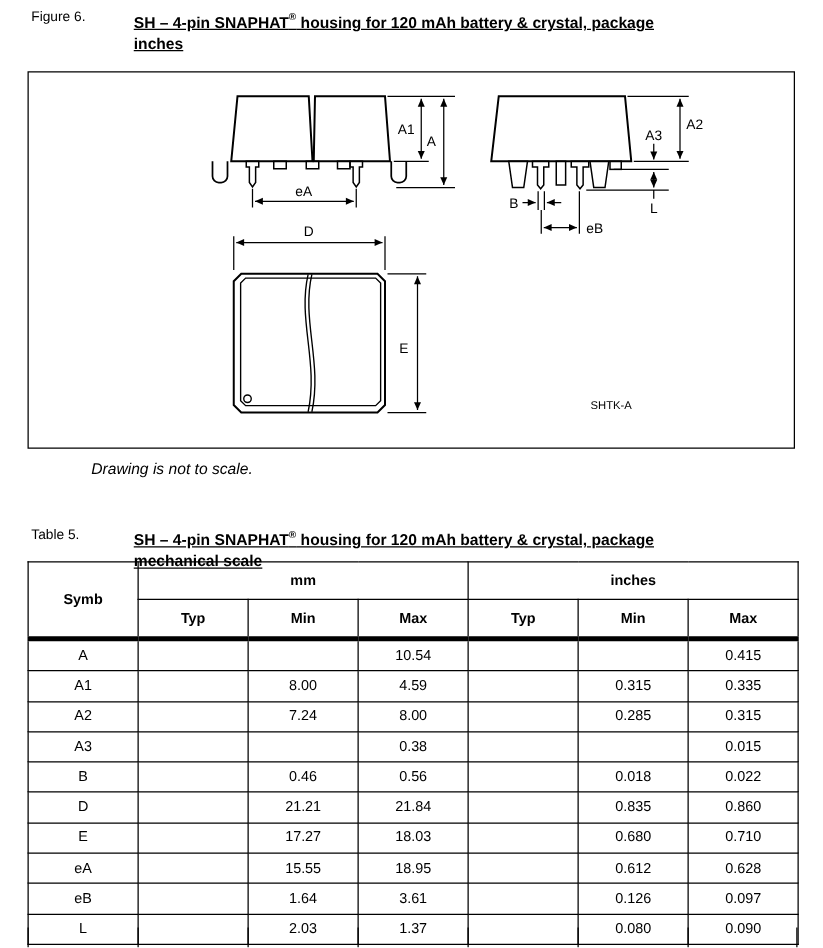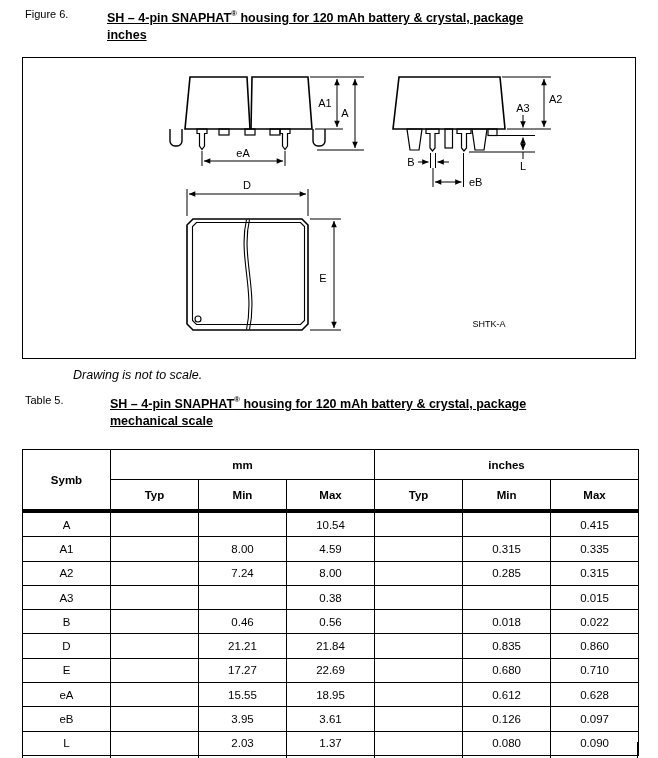--- a/index.html
+++ b/index.html
@@ -6,21 +6,21 @@
   body {
     width:658px; height:758px; position:relative; overflow:hidden;
     background:#ffffff; color:#000;
     font-family:"Liberation Sans", sans-serif;
   }
   .caption-row { position:absolute; display:flex; left:25px; width:610px; }
   .caption-label { font-weight:normal; font-size:11px; width:82px; flex:0 0 82px; line-height:17px; }
   .caption-title { font-weight:bold; font-size:12.5px; line-height:17px; width:525px;text-decoration:underline; }
   .caption-title sup { font-size:8px; position:relative; top:-1px; }
   #figure-caption { top:6px; }
-  #table-caption  { top:392px;justify-content:space-between; }
+  #table-caption  { top:420px; }
 
   .drawing-box {
     position:absolute; left:22px; top:57px; width:612px; height:300px;
     border:1.5px solid #000;
   }
   .drawing-box svg { display:block; }
 
   #scale-note {
     position:absolute; left:25px; top:368px;
     font-style:italic; font-size:12.5px;margin-left:48px;
@@ -233,38 +233,38 @@
       <td>21.21</td>
       <td>21.84</td>
       <td></td>
       <td>0.835</td>
       <td>0.860</td>
     </tr>
     <tr>
       <td>E</td>
       <td></td>
       <td>17.27</td>
-      <td>22.69</td>
+      <td>18.03</td>
       <td></td>
       <td>0.680</td>
       <td>0.710</td>
     </tr>
     <tr>
       <td>eA</td>
       <td></td>
       <td>15.55</td>
       <td>18.95</td>
       <td></td>
       <td>0.612</td>
       <td>0.628</td>
     </tr>
     <tr>
       <td>eB</td>
       <td></td>
-      <td>3.95</td>
+      <td>1.64</td>
       <td>3.61</td>
       <td></td>
       <td>0.126</td>
       <td>0.097</td>
     </tr>
     <tr>
       <td>L</td>
       <td></td>
       <td>2.03</td>
       <td>1.37</td>

